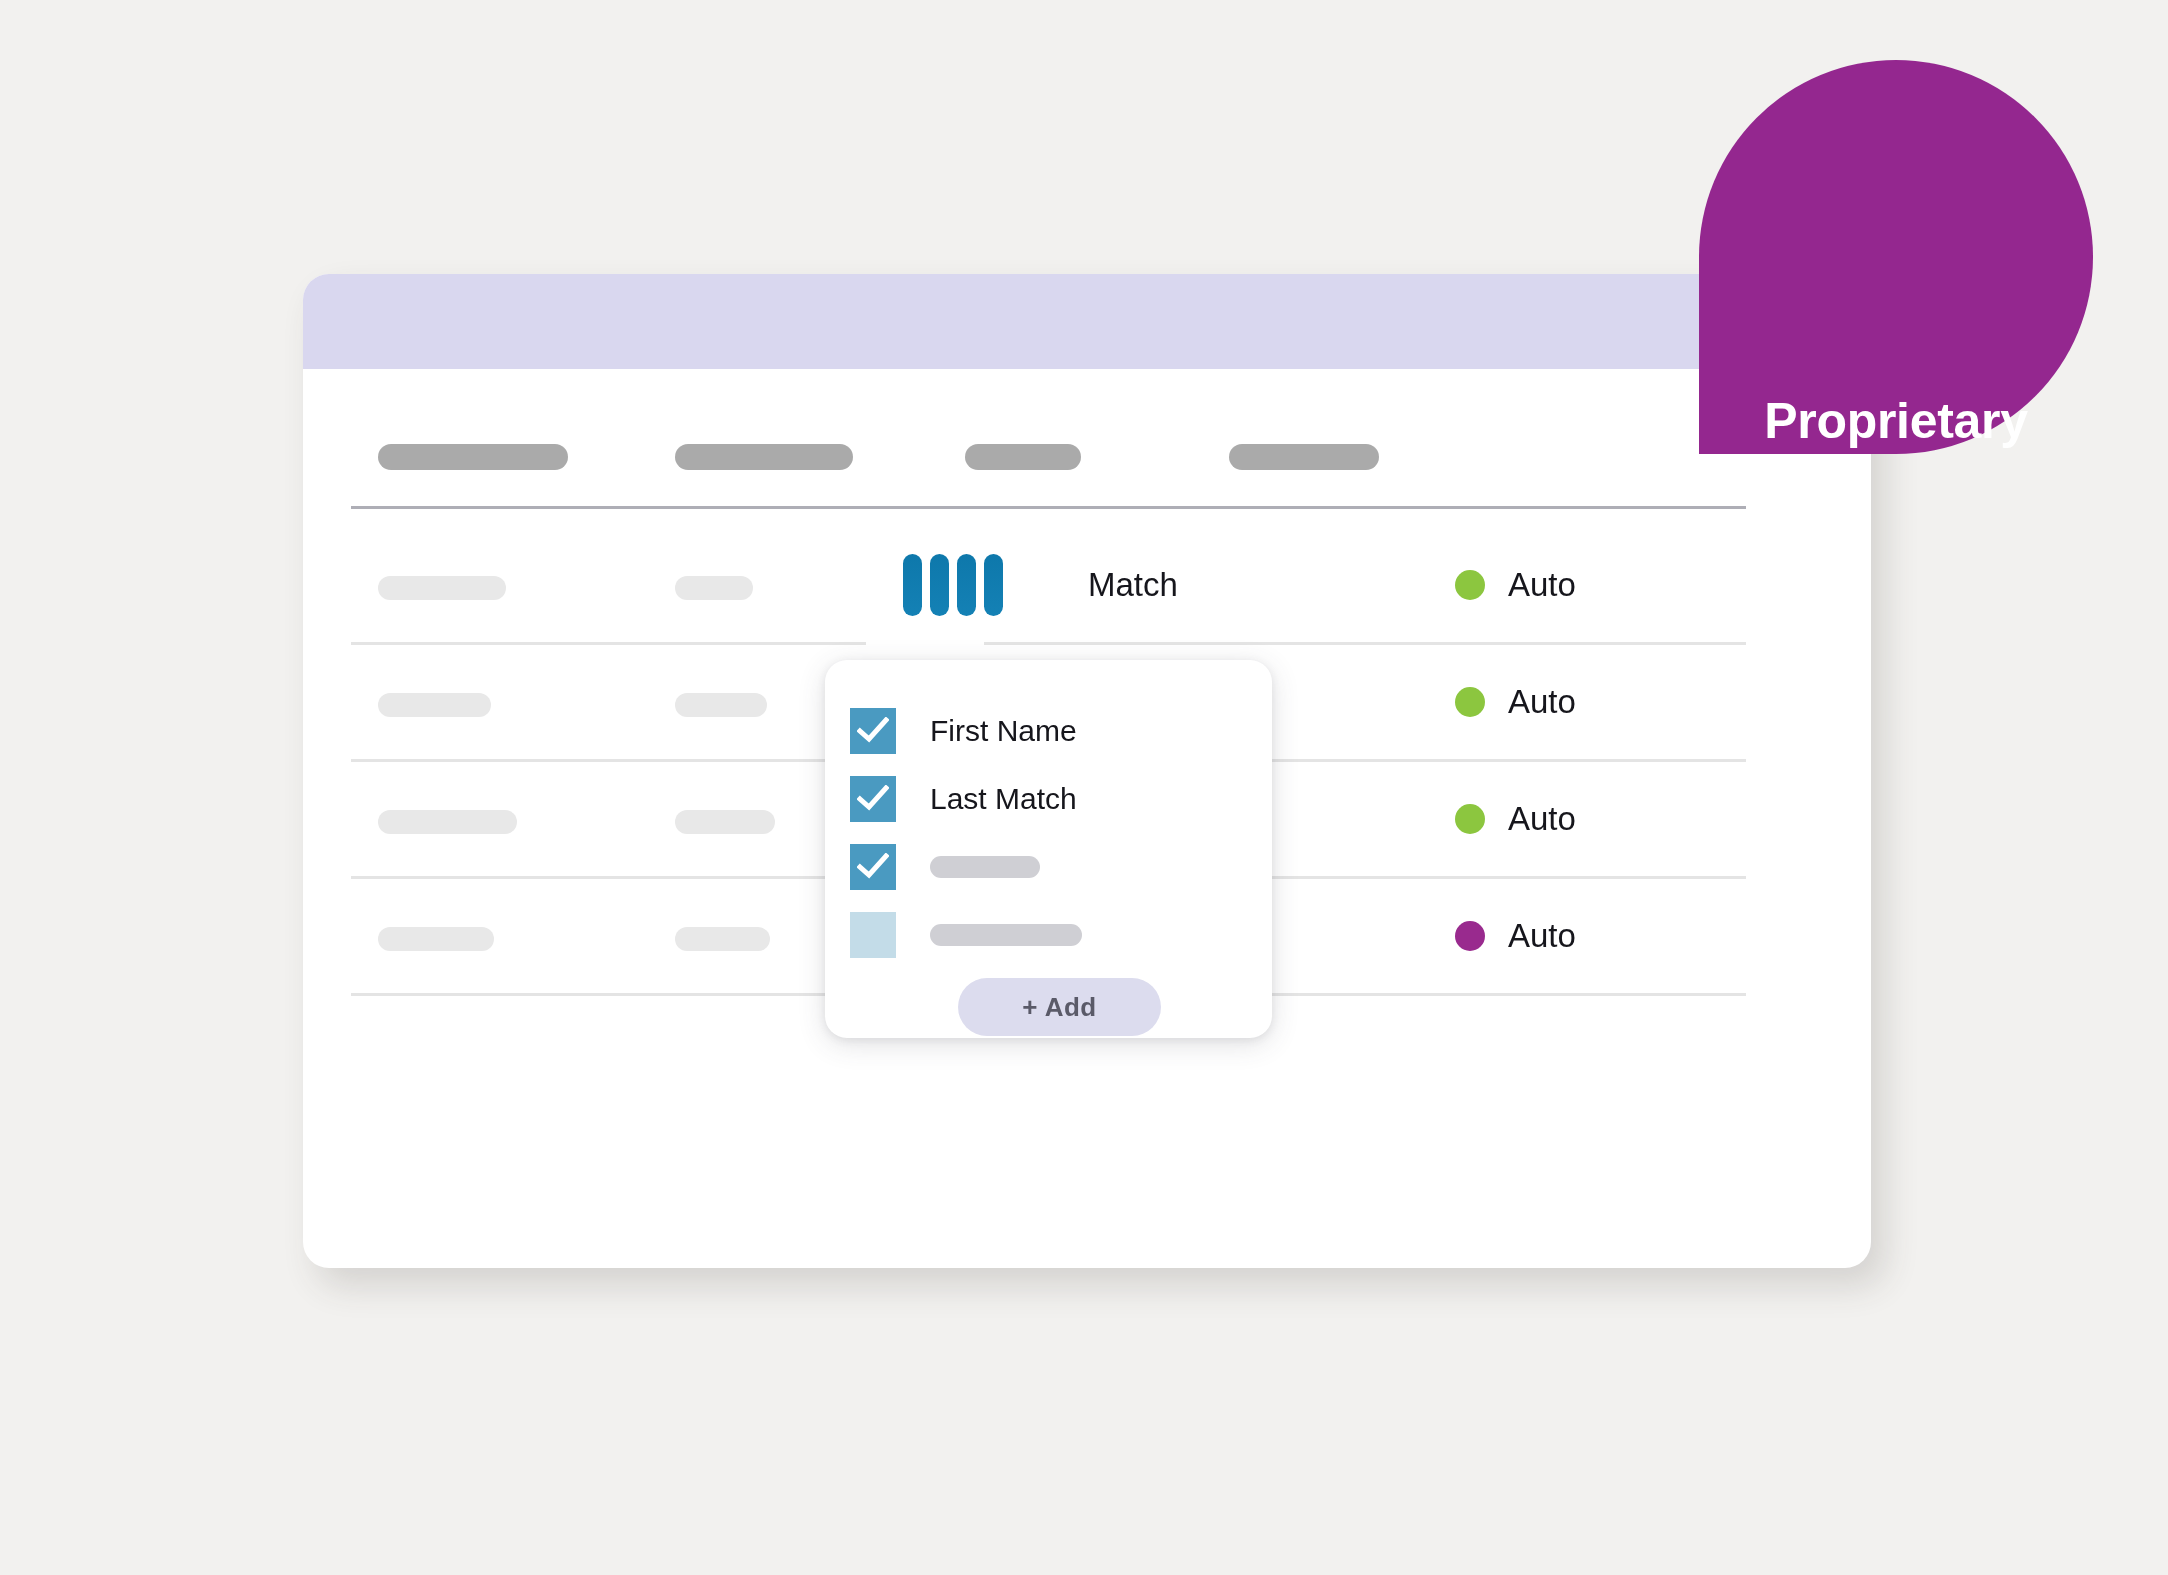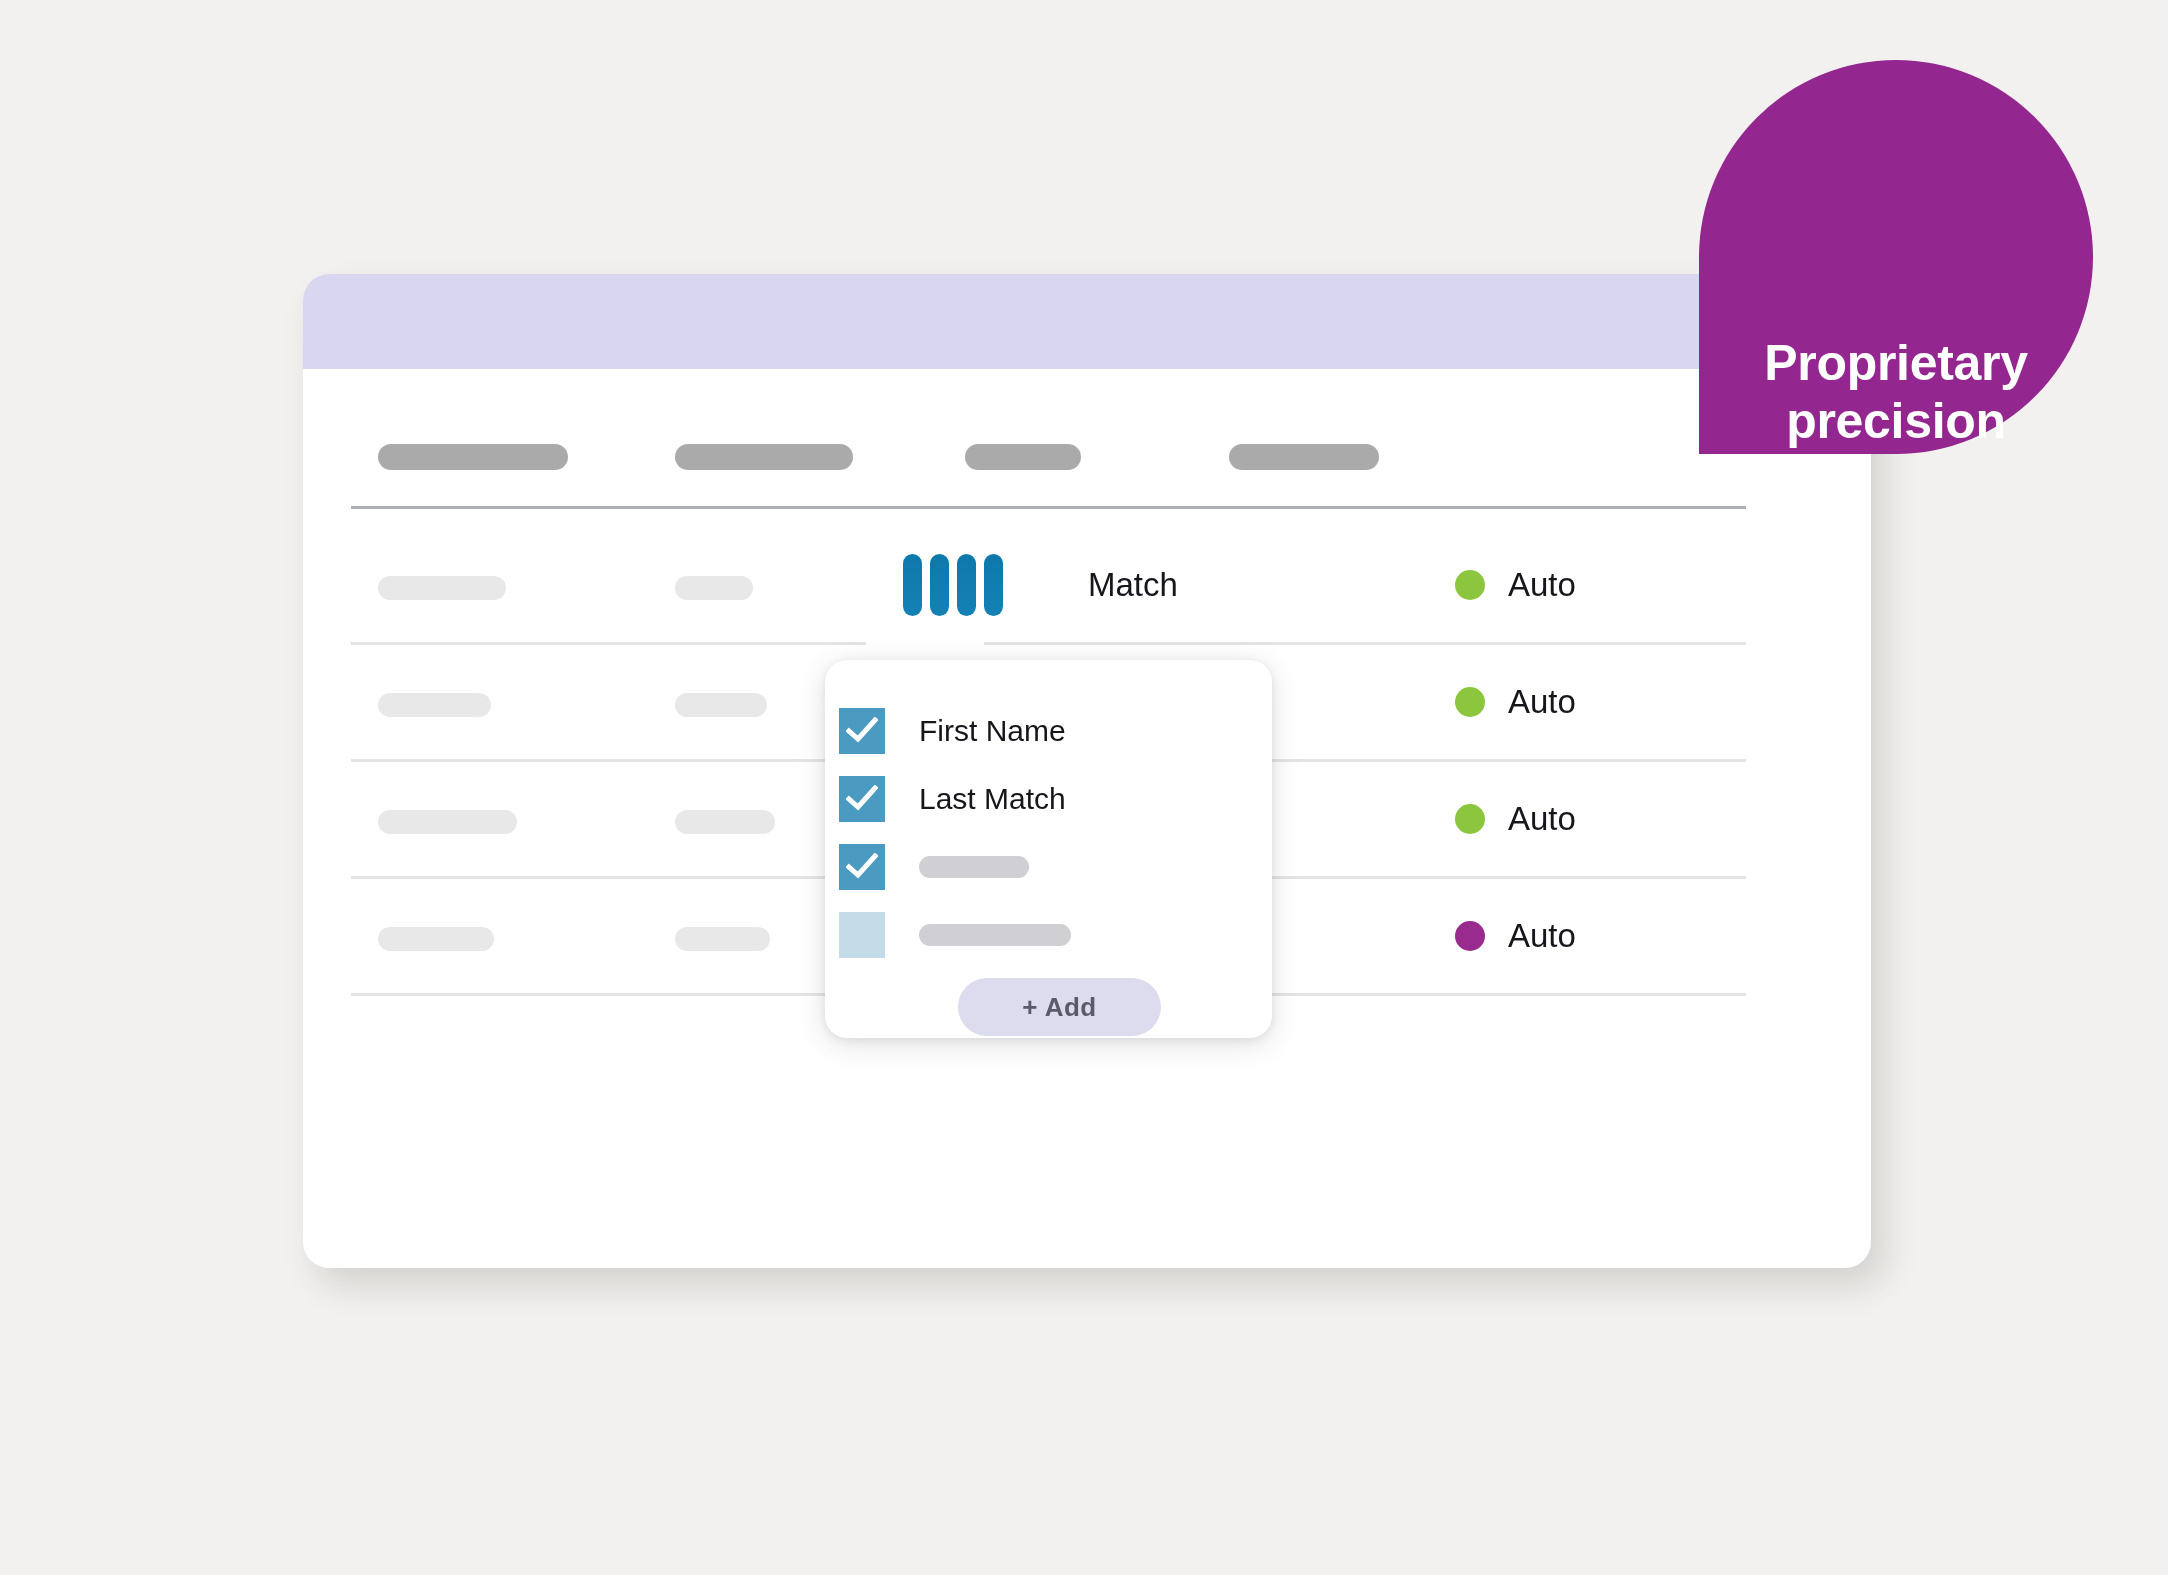--- a/index.html
+++ b/index.html
@@ -153,21 +153,21 @@
     top: 660px;
     width: 447px;
     height: 378px;
     background: #ffffff;
     border-radius: 22px;
     box-shadow: 0 6px 28px rgba(70,70,80,0.16), 0 2px 8px rgba(70,70,80,0.10);
   }
 
   .dd-item {
     position: absolute;
-    left: 14px;
+    left: 25px;
     display: flex;
     align-items: center;
     height: 46px;
   }
   .dd-item.i0 { top: 48px; }
   .dd-item.i1 { top: 116px; }
   .dd-item.i2 { top: 184px; }
   .dd-item.i3 { top: 252px; }
 
   .checkbox {
@@ -361,15 +361,14 @@
     <div class="checkbox unchecked"></div>
     <div class="dd-skel w2"></div>
   </div>
 
   <button class="add-button">+ Add</button>
 </div>
 
 <div class="badge">
   <div class="badge-text">
     <span>Proprietary</span>
-    <span>precision</span>
   </div>
 </div>
 
 </body></html>

